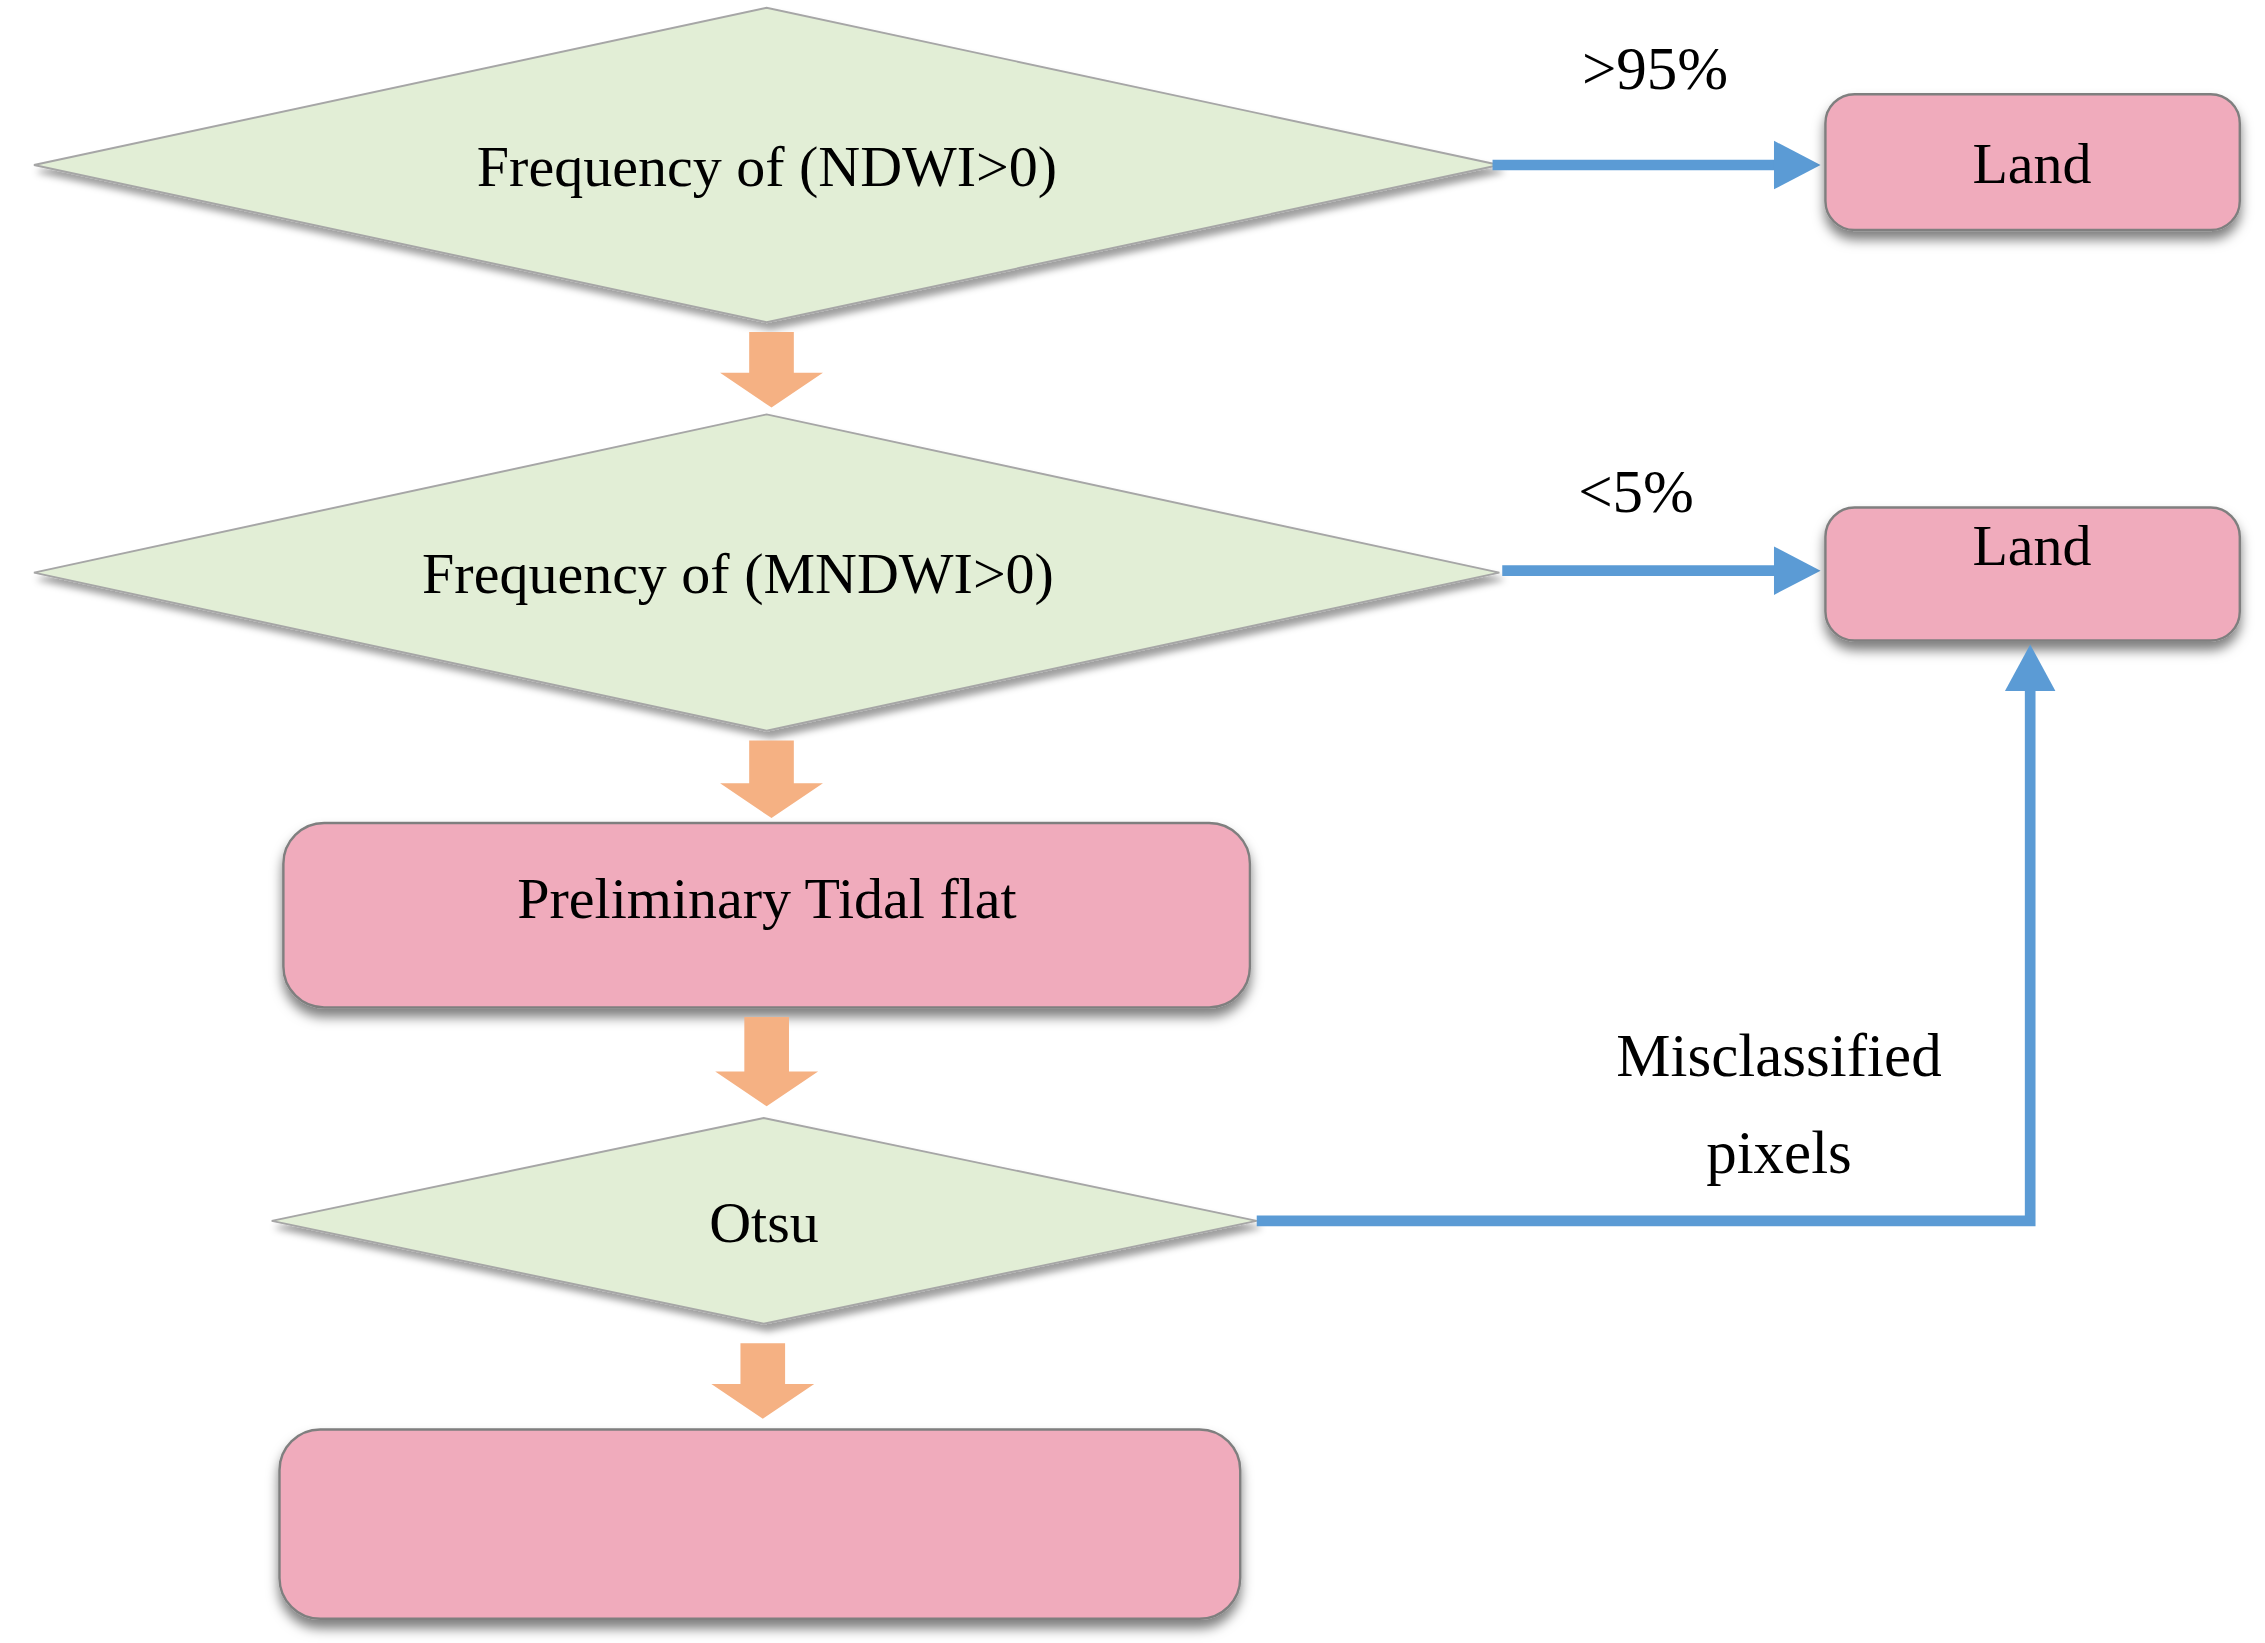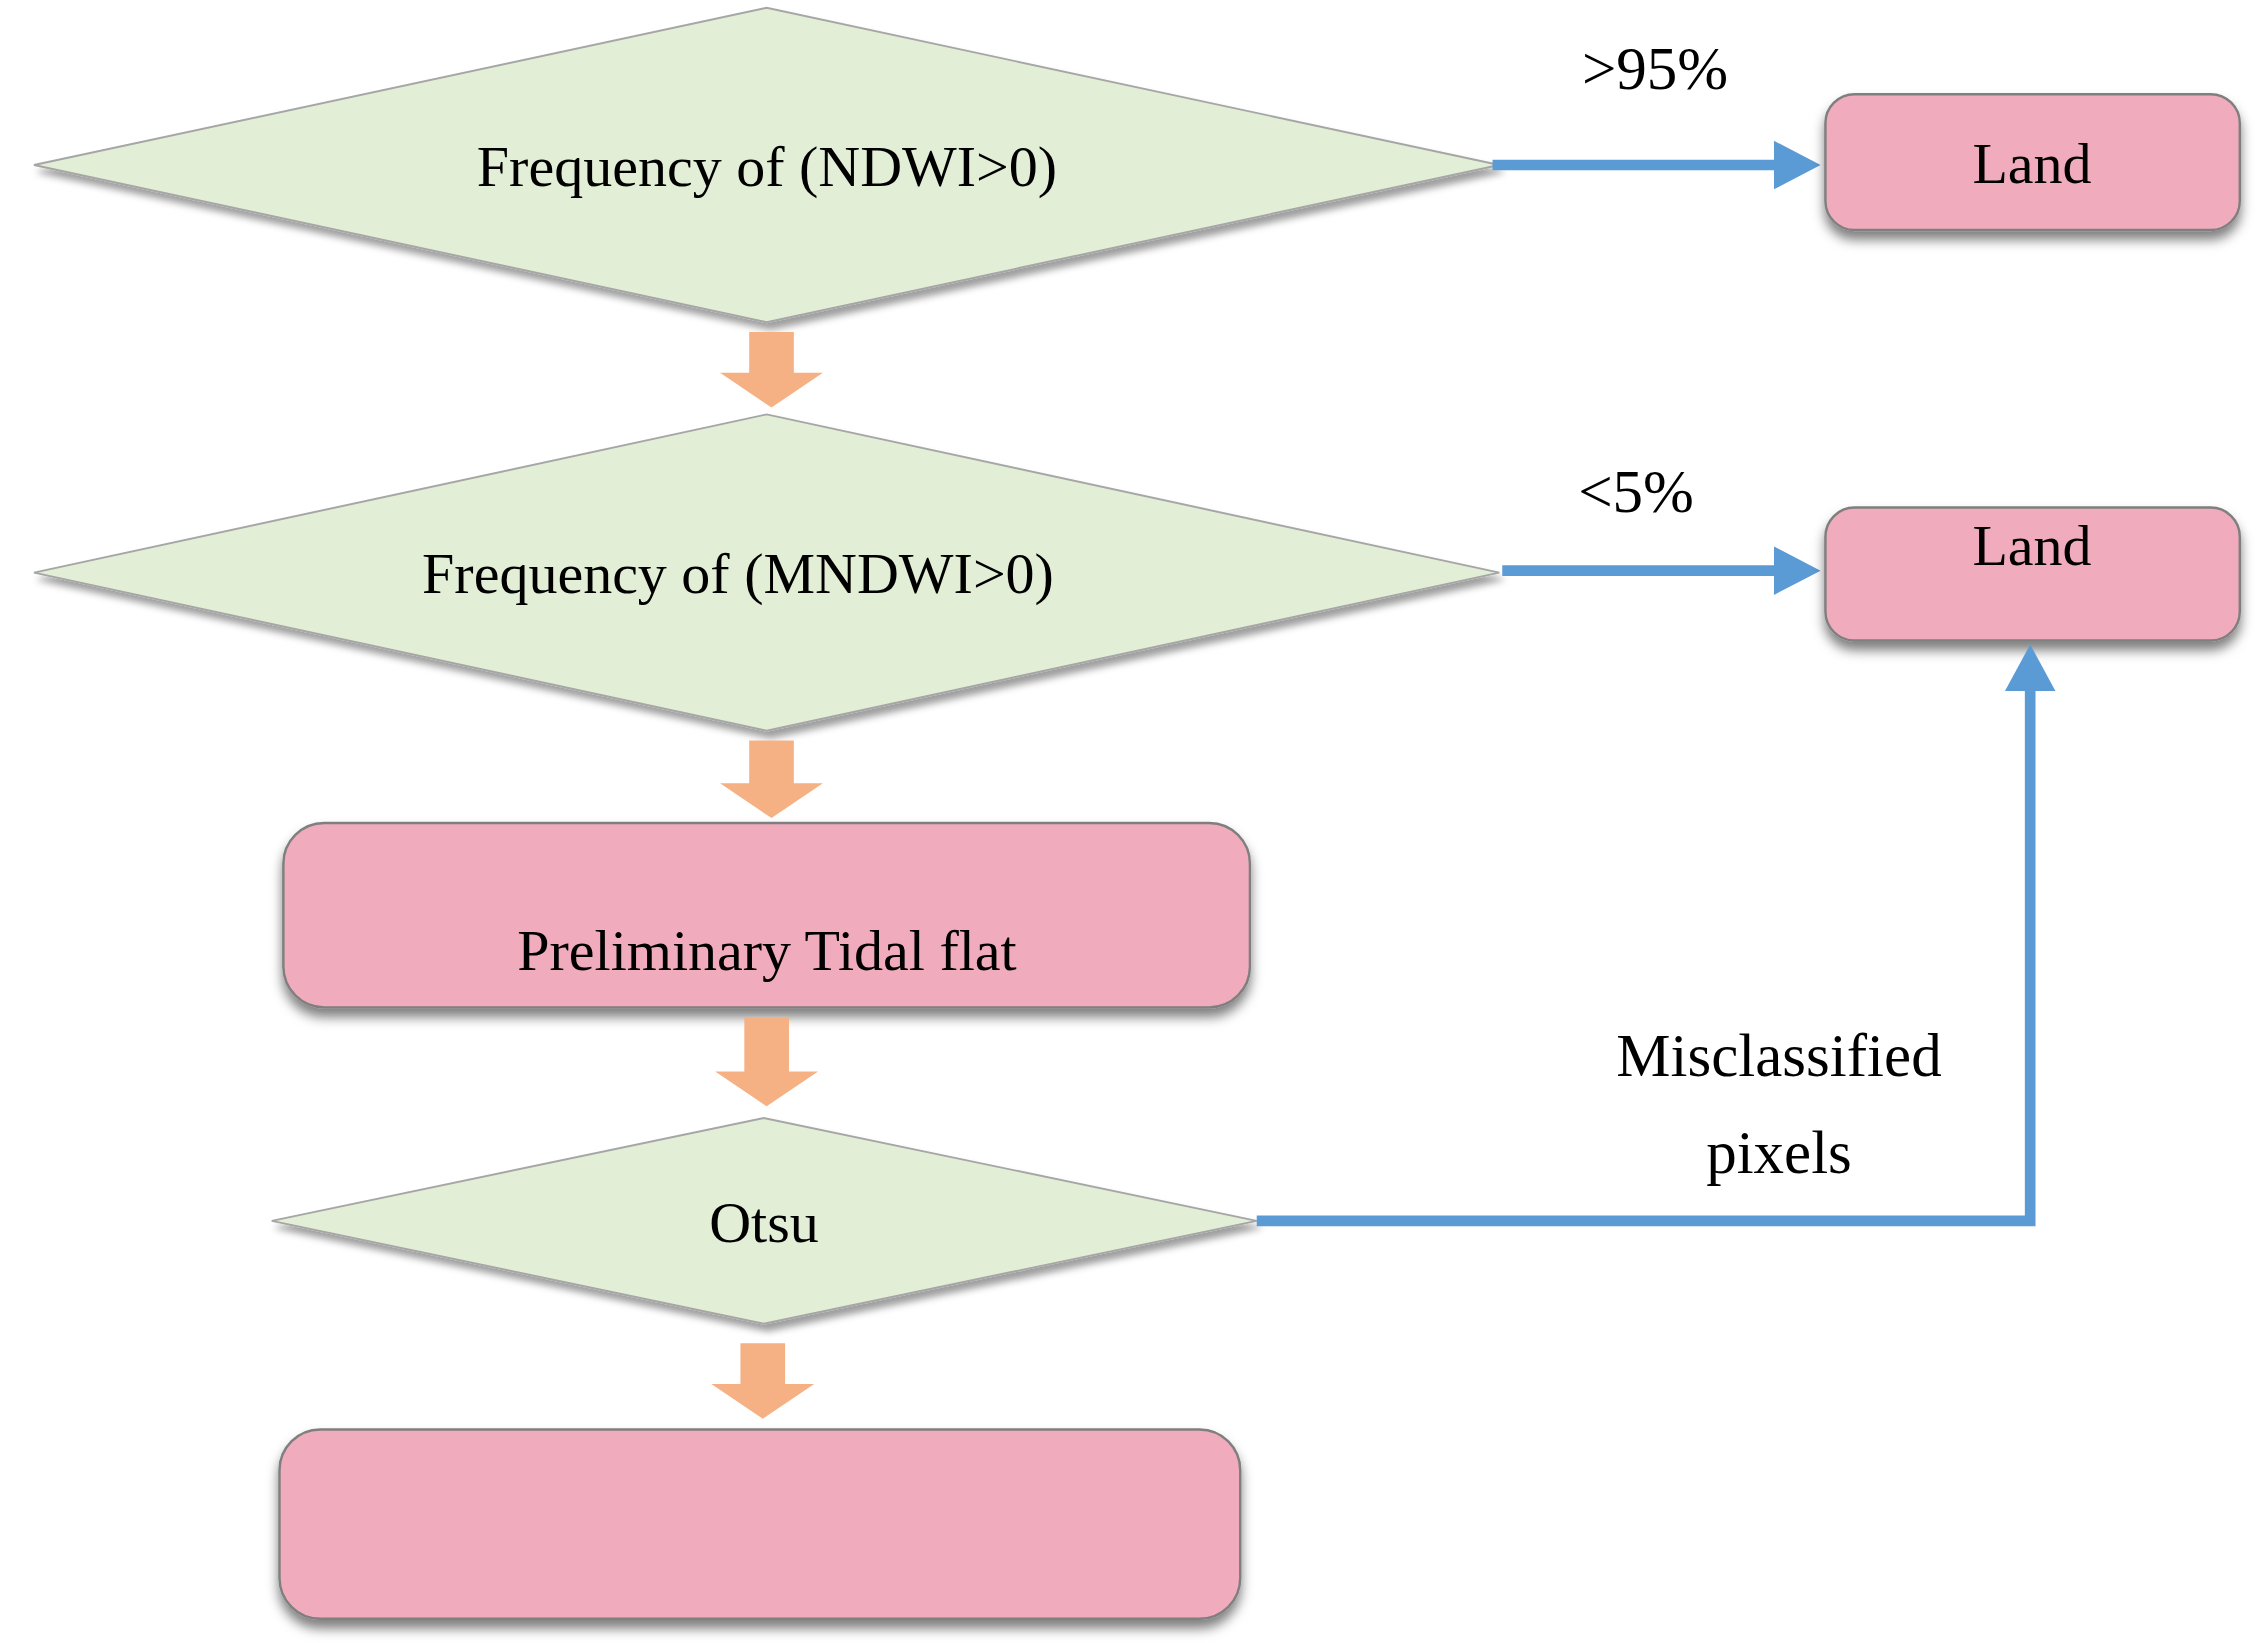--- a/index.html
+++ b/index.html
@@ -85,21 +85,21 @@
   </svg>
 
   <div class="lbl node" style="left:767px; top:167px;">Frequency of (NDWI&gt;0)</div>
 
   <div class="lbl node" style="left:2032px; top:164px;">Land</div>
 
   <div class="lbl node" style="left:738px; top:574px;">Frequency of (MNDWI&gt;0)</div>
 
   <div class="lbl node" style="left:2032px; top:546px;">Land</div>
 
-  <div class="lbl node" style="left:767px; top:951px;">Preliminary Tidal flat</div>
+  <div class="lbl node" style="left:767px; top:899px;">Preliminary Tidal flat</div>
 
   <div class="lbl node" style="left:764px; top:1223px;">Otsu</div>
 
 
   <div class="lbl edge" style="left:1655px; top:68px;">&gt;95%</div>
 
   <div class="lbl edge" style="left:1636px; top:491px;">&lt;5%</div>
 
   <div class="lbl edge" style="left:1779px; top:1055px;">Misclassified</div>
 

